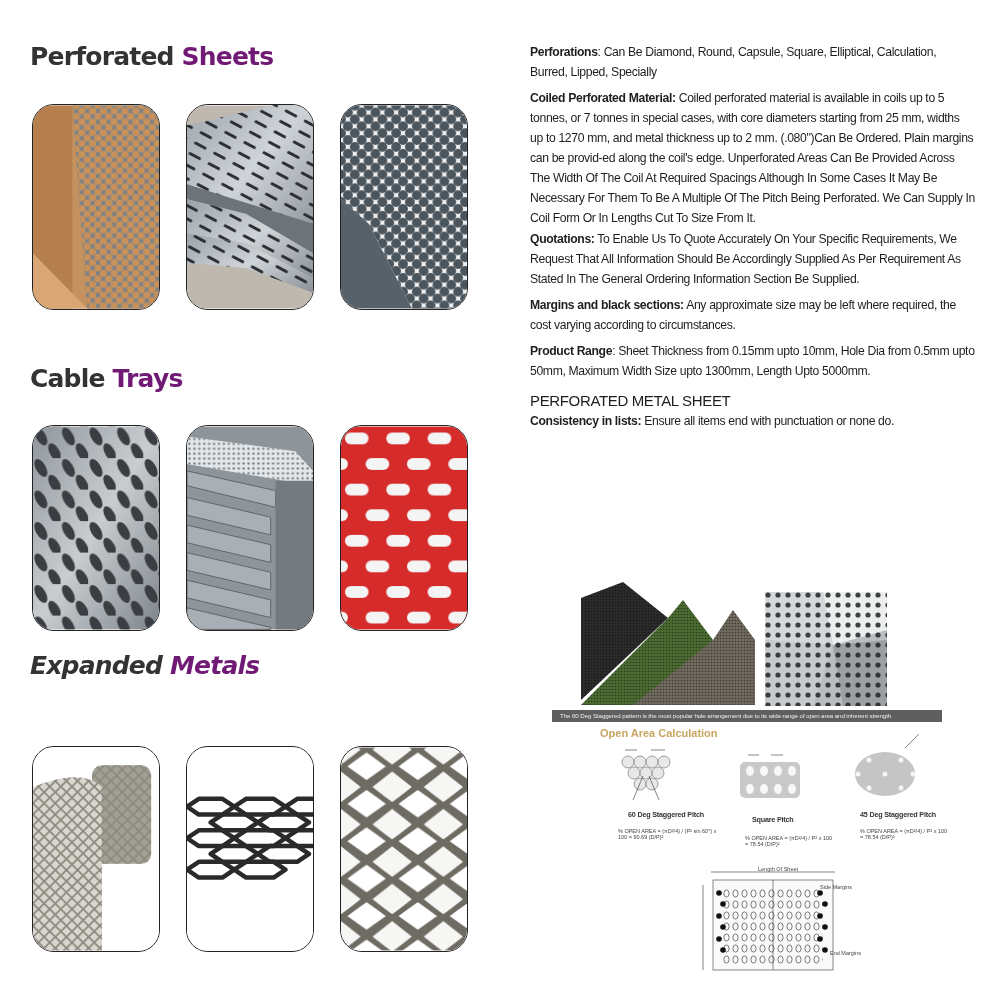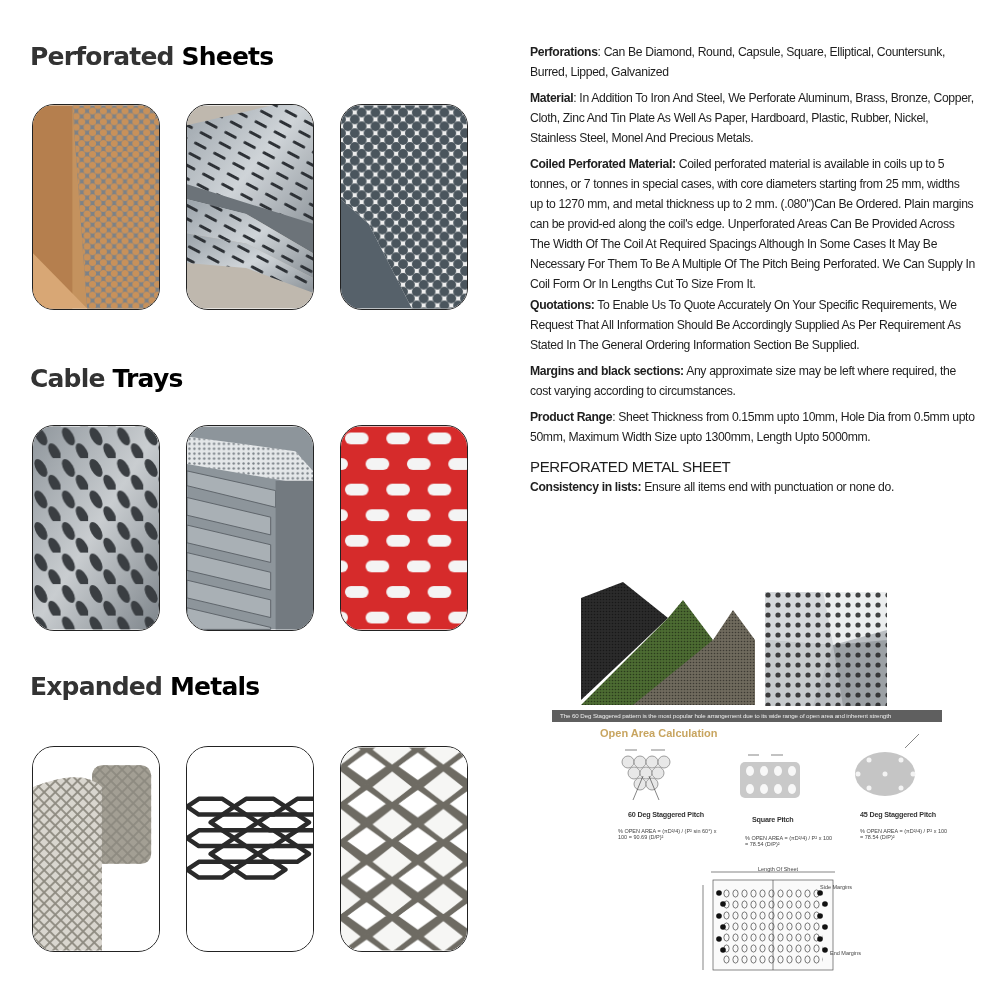--- a/index.html
+++ b/index.html
@@ -5,21 +5,21 @@
   * { box-sizing: border-box; margin: 0; padding: 0; }
   html, body { width: 1000px; height: 1000px; background: #ffffff; overflow: hidden; }
   body { position: relative; font-family: "Liberation Sans", sans-serif; color: #222; }
 
   
   .section-title {
     position: absolute; left: 30px;
     font-family: "DejaVu Sans", sans-serif; font-weight: bold;
     font-size: 25px; letter-spacing: -0.8px; color: #333333;
   }
-  .section-title .accent { color: #000000; }
+  .section-title .accent { color: #701a75; }
 
   .tile {
     position: absolute; width: 128px; height: 206px;
     border: 1.5px solid #222; border-radius: 22px; overflow: hidden;
   }
   .tile svg { width: 100%; height: 100%; display: block; }
 
   
   .spec-col {
     position: absolute; left: 530px; top: 42px; width: 445px;
@@ -170,21 +170,21 @@
         <rect x="4" y="6" width="24" height="12" rx="6" fill="#f4f4f4"></rect>
         <rect x="25" y="32" width="24" height="12" rx="6" fill="#f4f4f4"></rect>
         <rect x="-17" y="32" width="24" height="12" rx="6" fill="#f4f4f4"></rect>
       </pattern>
     </defs>
     <rect width="128" height="206" fill="#d62b2b"></rect>
     <rect width="128" height="206" fill="url(#redslots)"></rect>
   </svg>
 </div>
 
-<h2 class="section-title" style="top:672px;">
+<h2 class="section-title" style="top:651px;font-style:italic;">
   <span>Expanded</span>
   <span class="accent">Metals</span>
 </h2>
 
 <div class="tile" style="left:32px;top:746px;">
   <svg viewBox="0 0 128 206">
     <defs>
       <pattern id="diamondsmall" width="8" height="8" patternUnits="userSpaceOnUse" patternTransform="rotate(45)">
         <rect width="8" height="8" fill="none" stroke="#8d8a80" stroke-width="1.8"></rect>
       </pattern>
@@ -228,24 +228,21 @@
         <polygon points="52,21 76,40 52,59 28,40" fill="none" stroke="#6e6b63" stroke-width="5"></polygon>
       </pattern>
     </defs>
     <rect width="128" height="206" fill="#f6f6f4"></rect>
     <rect width="128" height="206" fill="url(#diamondbig)"></rect>
   </svg>
 </div>
 
 <div class="spec-col">
   <p class="spec">
-    <b>Perforations</b><span>: </span><span>Can Be Diamond, Round, Capsule, Square, Elliptical, Countersunk, Burred, Lipped, Galvanized</span>
-  </p>
-  <p class="spec">
-    <b>Material</b><span>: </span><span>In Addition To Iron And Steel, We Perforate Aluminum, Brass, Bronze, Copper, Cloth, Zinc And Tin Plate As Well As Paper, Hardboard, Plastic, Rubber, Nickel, Stainless Steel, Monel And Precious Metals.</span>
+    <b>Perforations</b><span>: </span><span>Can Be Diamond, Round, Capsule, Square, Elliptical, Calculation, Burred, Lipped, Specially</span>
   </p>
   <p class="spec tight">
     <b>Coiled Perforated Material:</b><span> </span><span>Coiled perforated material is available in coils up to 5 tonnes, or 7 tonnes in special cases, with core diameters starting from 25 mm, widths up to 1270 mm, and metal thickness up to 2 mm. (.080")Can Be Ordered. Plain margins can be provid-ed along the coil's edge. Unperforated Areas Can Be Provided Across The Width Of The Coil At Required Spacings Although In Some Cases It May Be Necessary For Them To Be A Multiple Of The Pitch Being Perforated. We Can Supply In Coil Form Or In Lengths Cut To Size From It.</span>
   </p>
   <p class="spec">
     <b>Quotations:</b><span>  </span><span>To Enable Us To Quote Accurately On Your Specific Requirements, We Request That All Information Should Be Accordingly Supplied As Per Requirement As Stated In The General Ordering Information Section Be Supplied.</span>
   </p>
   <p class="spec">
     <b>Margins and black sections:</b><span> </span><span>Any approximate size may be left where required, the cost varying according to circumstances.</span>
   </p>

